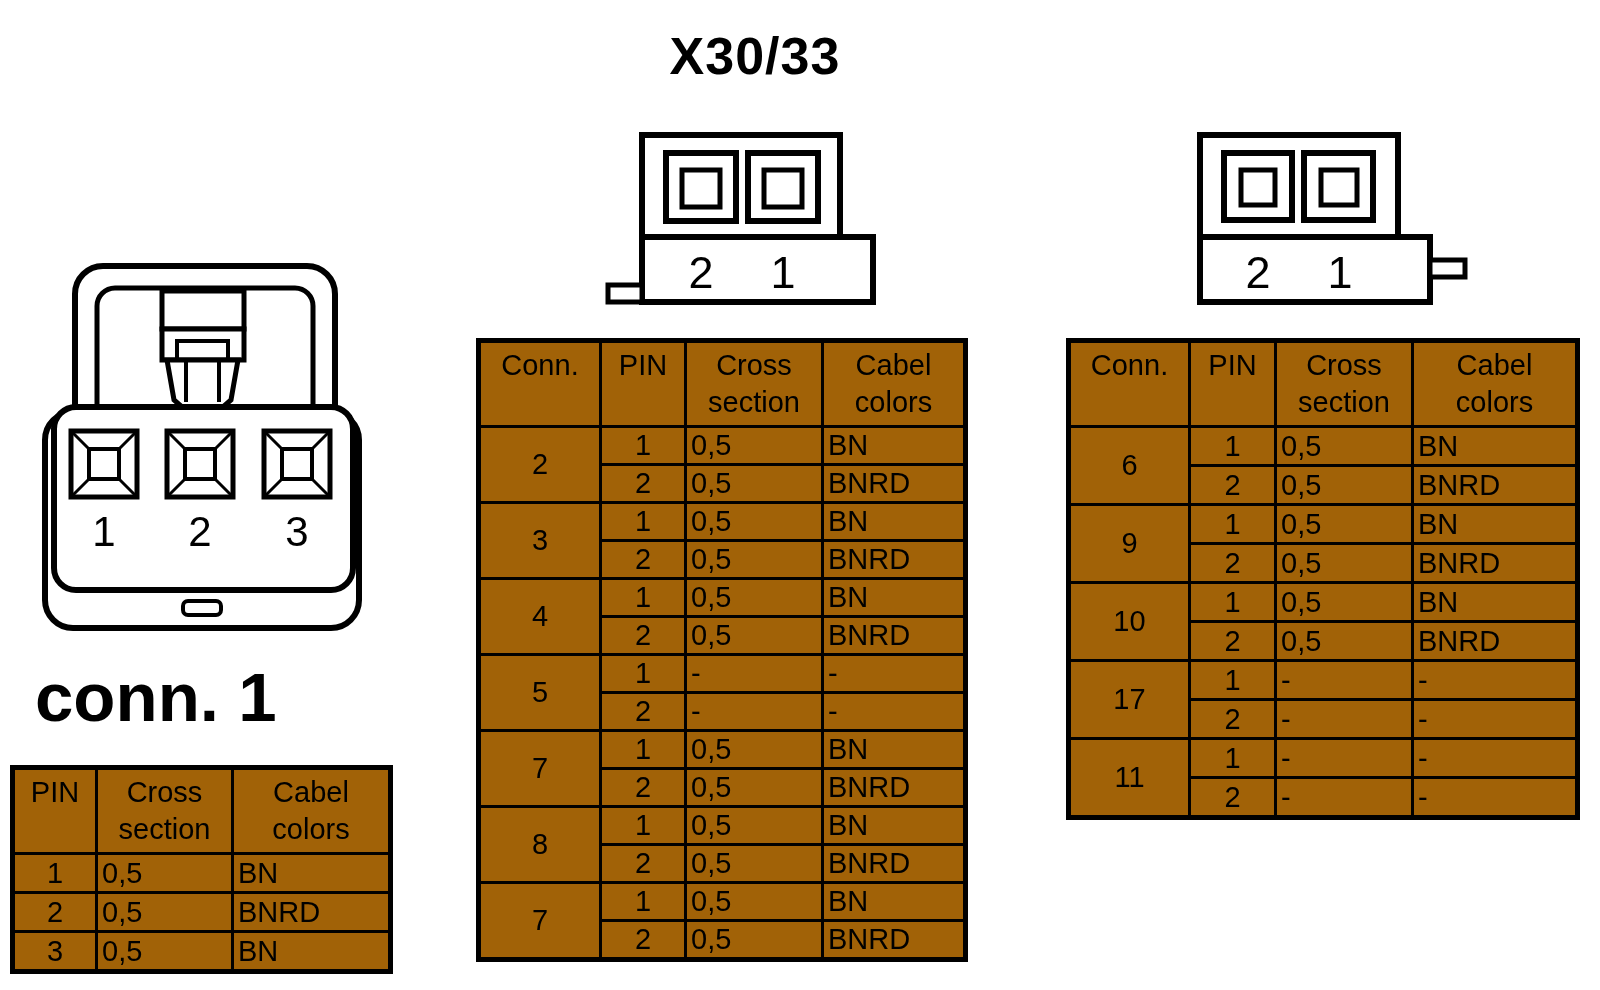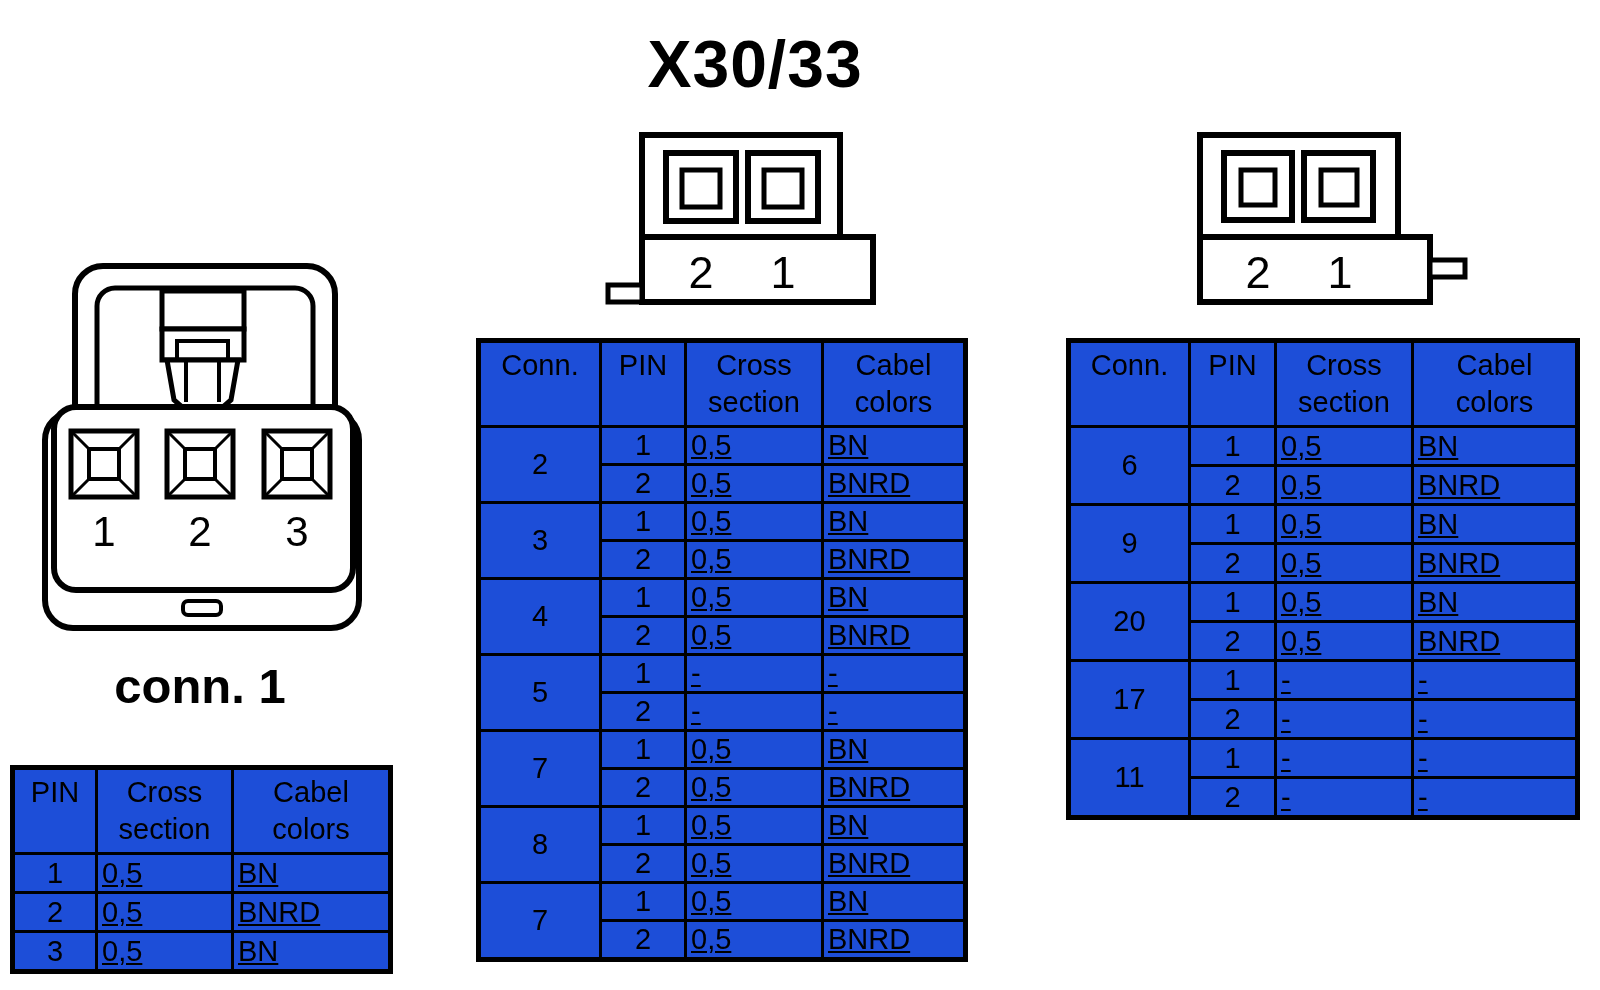--- a/index.html
+++ b/index.html
@@ -1,33 +1,33 @@
 <!DOCTYPE html>
 <html><head>
 <meta charset="utf-8">
 <style>
   html,body{margin:0;padding:0;background:#fff;color:#000;
     font-family:"Liberation Sans",sans-serif;}
   .page{position:relative;width:1600px;height:990px;background:#fff;overflow:hidden;}
   .title{position:absolute;left:530px;top:26px;width:450px;text-align:center;
-    font-size:66px;font-weight:bold;letter-spacing:1px;}
-  .conn1-label{position:absolute;left:35px;top:658px;width:330px;text-align:center;
-    font-size:49px;font-weight:bold;}
+    font-size:52px;font-weight:bold;letter-spacing:1px;}
+  .conn1-label{position:absolute;left:35px;top:658px;width:330px;
+    font-size:69px;font-weight:bold;}
   svg.drawings{position:absolute;left:0;top:0;}
   svg text{font-family:"Liberation Sans",sans-serif;fill:#000;}
 
   table.ptable{position:absolute;border-collapse:collapse;table-layout:fixed;
-    border:5px solid #000;font-size:29px;background:#1d4ed8;}
+    border:5px solid #000;font-size:29px;background:#a16207;}
   table.ptable th{border:3px solid #000;font-weight:normal;text-align:center;
     vertical-align:top;height:78px;padding:4px 4px 0 4px;line-height:1.28;}
   table.ptable td{border:3px solid #000;height:35px;padding:0 4px;
     vertical-align:middle;line-height:1;}
   #tbl-right td,#tbl-conn1 td{height:36px;}
   td.c-center{text-align:center;}
-  td.c-left{text-align:left;padding-left:10px;text-decoration:underline;}
+  td.c-left{text-align:left;padding-left:10px;}
   td.c-conn{vertical-align:top;padding-top:5px;}
 </style>
 </head>
 <body>
 
 <div class="page">
 
   <div class="title">X30/33</div>
 
   <svg class="drawings" width="1600" height="990" viewBox="0 0 1600 990">
@@ -274,21 +274,21 @@
           <td class="c-center">1</td>
           <td class="c-left">0,5</td>
           <td class="c-left">BN</td>
         </tr>
         <tr>
           <td class="c-center">2</td>
           <td class="c-left">0,5</td>
           <td class="c-left">BNRD</td>
         </tr>
         <tr>
-          <td class="c-center c-conn" rowspan="2">20</td>
+          <td class="c-center c-conn" rowspan="2">10</td>
           <td class="c-center">1</td>
           <td class="c-left">0,5</td>
           <td class="c-left">BN</td>
         </tr>
         <tr>
           <td class="c-center">2</td>
           <td class="c-left">0,5</td>
           <td class="c-left">BNRD</td>
         </tr>
         <tr>

